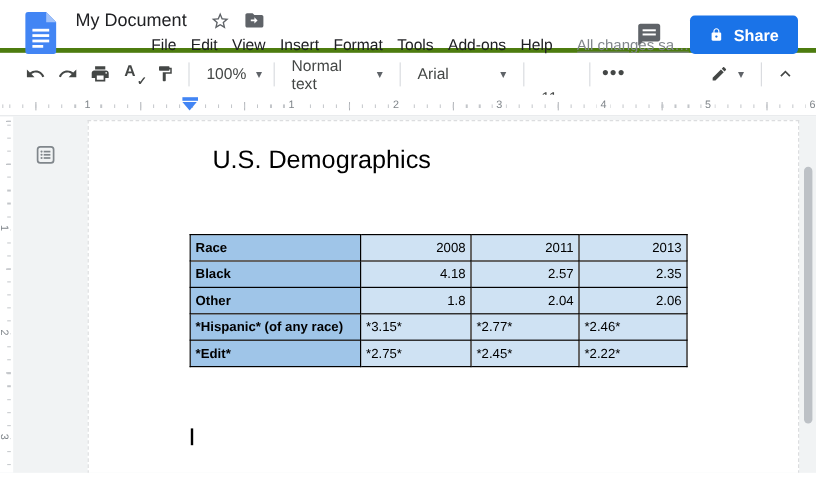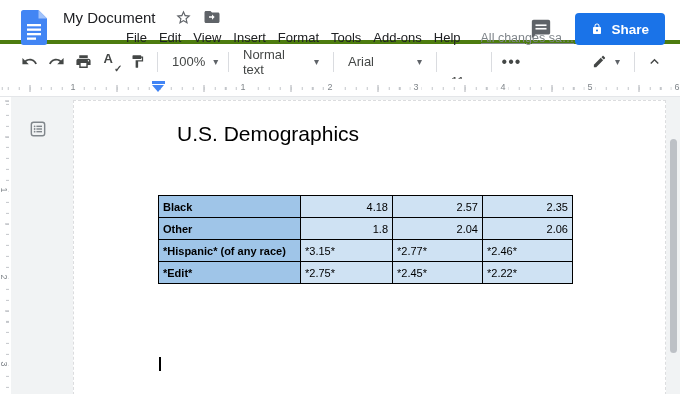--- a/index.html
+++ b/index.html
@@ -254,20 +254,26 @@
 
     <table class="doc-table">
       <colgroup>
           <col style="width:142px">
           <col style="width:92px">
           <col style="width:90px">
           <col style="width:90px">
         </colgroup>
       <tbody>
         <tr>
+          <td class="c-race">Race</td>
+          <td class="c-val num">2008</td>
+          <td class="c-val num">2011</td>
+          <td class="c-val num">2013</td>
+        </tr>
+        <tr>
           <td class="c-race">Black</td>
           <td class="c-val num">4.18</td>
           <td class="c-val num">2.57</td>
           <td class="c-val num">2.35</td>
         </tr>
         <tr>
           <td class="c-race">Other</td>
           <td class="c-val num">1.8</td>
           <td class="c-val num">2.04</td>
           <td class="c-val num">2.06</td>

